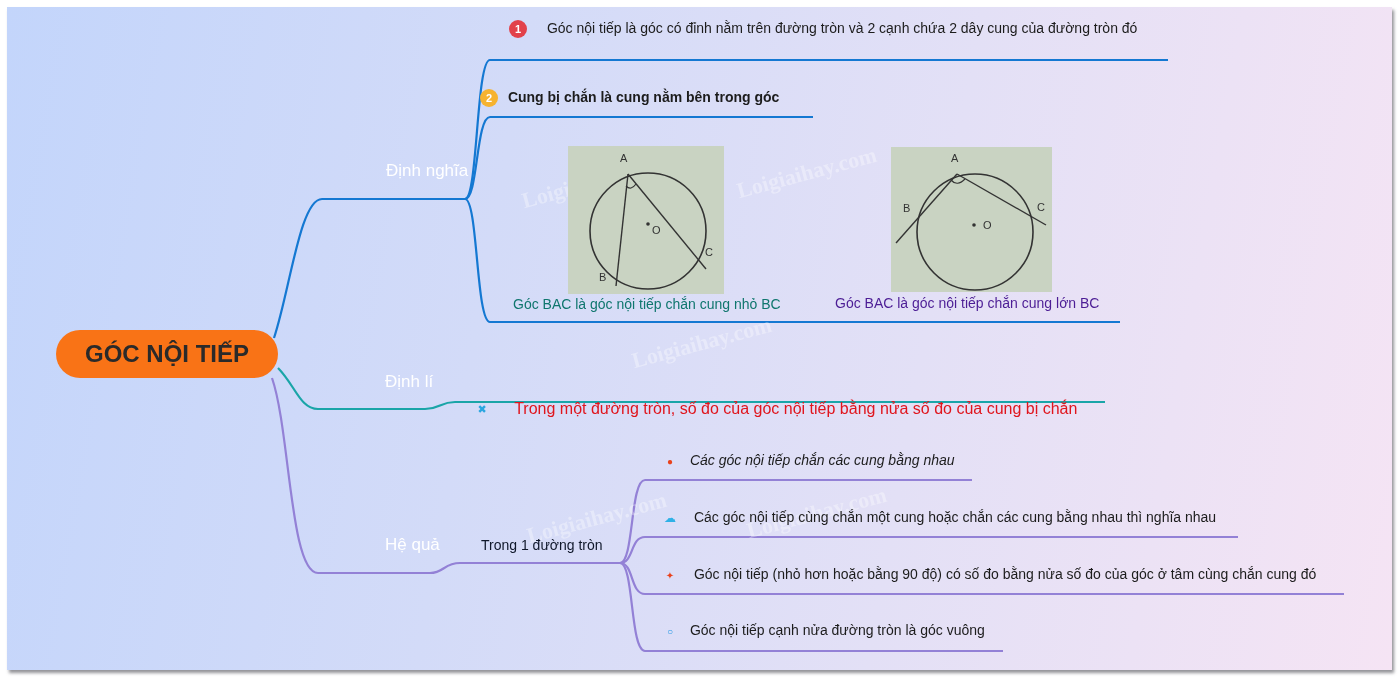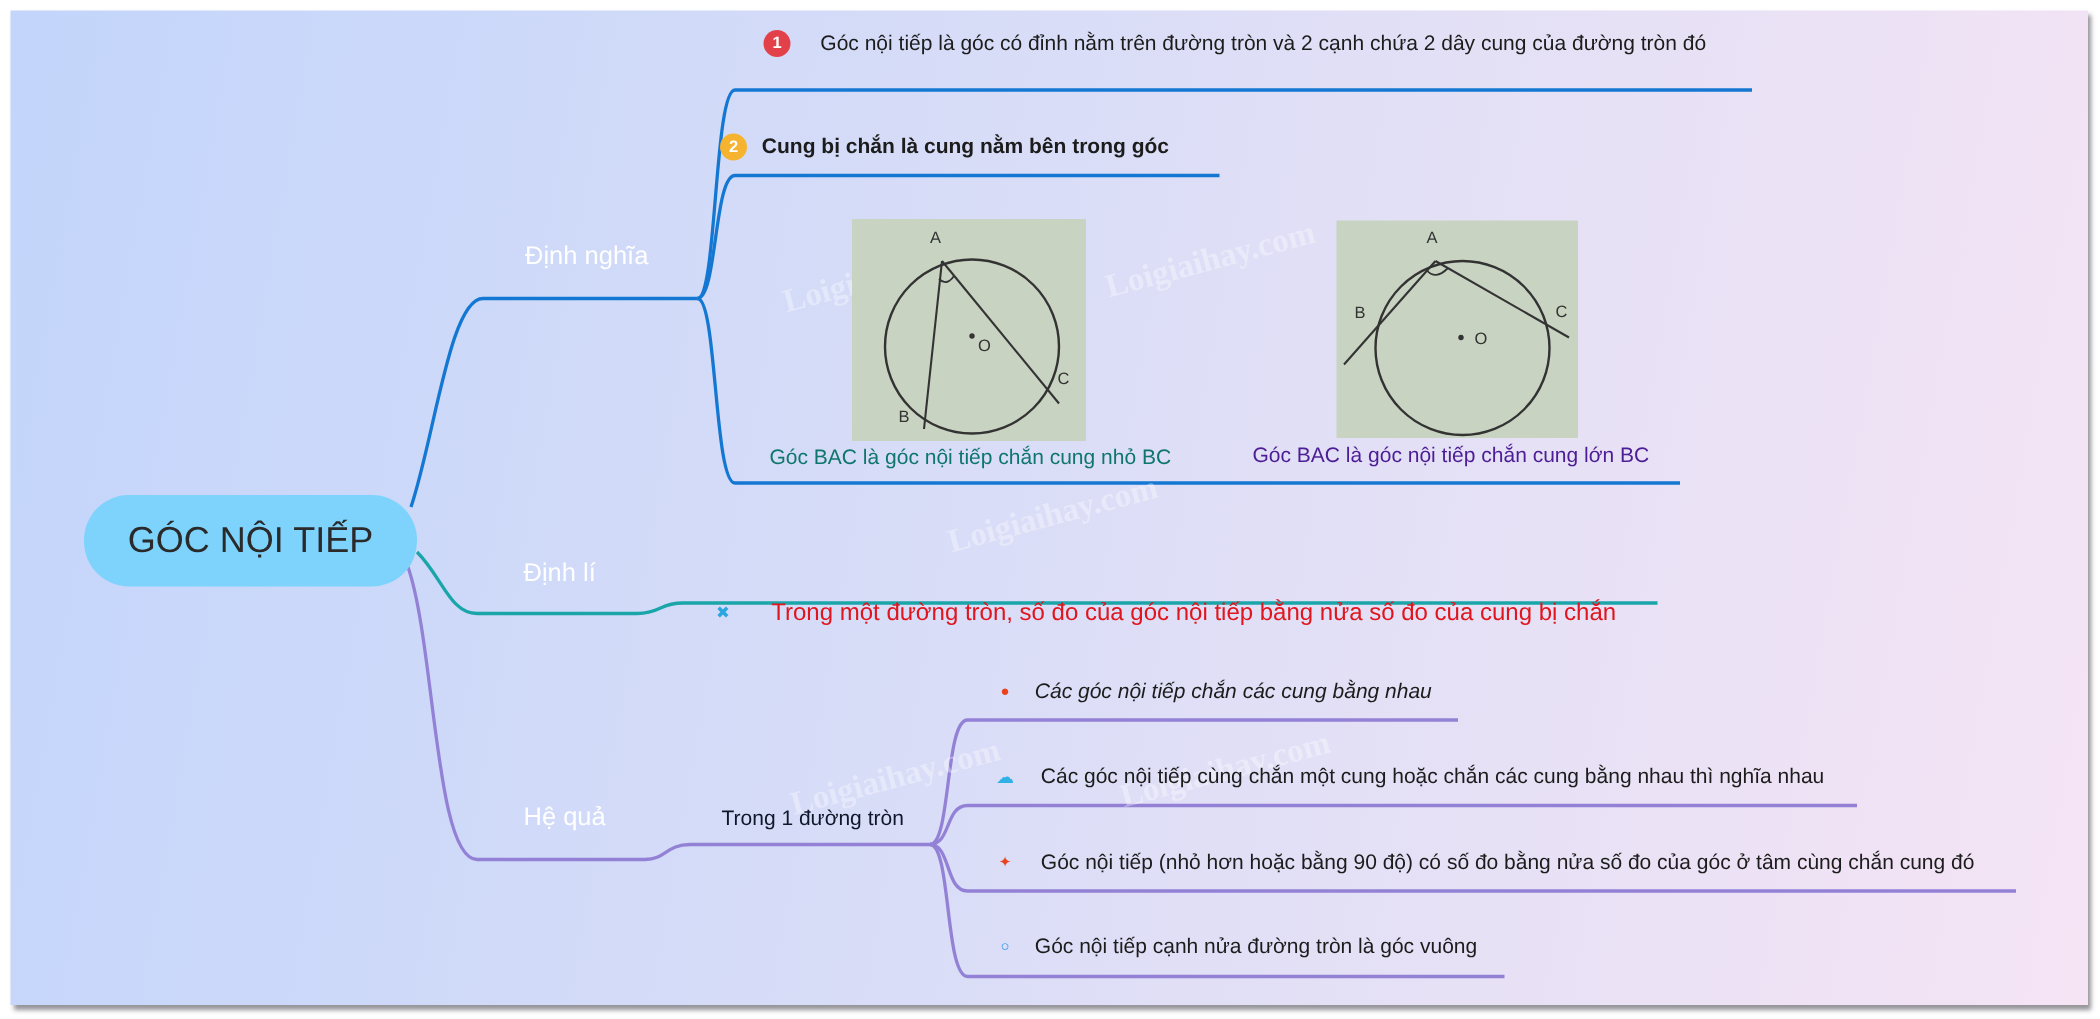--- a/index.html
+++ b/index.html
@@ -3,23 +3,23 @@
 <meta charset="utf-8">
 <style>
   html, body { margin:0; padding:0; }
   body { width:1400px; height:679px; background:#ffffff; position:relative; overflow:hidden;
          font-family:"Liberation Sans", sans-serif; }
   .frame { position:absolute; left:7px; top:7px; width:1385px; height:663px;
            background: linear-gradient(100deg, #c3d5fb 0%, #d3dbf8 35%, #e3e0f6 65%, #f5e4f4 100%);
            box-shadow: 2px 3px 3px rgba(60,60,70,0.55); }
   svg.lines { position:absolute; left:0; top:0; }
   .abs { position:absolute; white-space:nowrap; }
-  .root { left:56px; top:330px; width:222px; height:61px; border-radius:30px; background:#7dd3fc;
-          display:flex; align-items:center; justify-content:center; font-weight:normal; font-size:24px; color:#2a2a2a; }
-  .branch { color:#ffffff; font-size:17px; }
+  .root { left:56px; top:330px; width:222px; height:48px; border-radius:30px; background:#f97316;
+          display:flex; align-items:center; justify-content:center; font-weight:bold; font-size:24px; color:#2a2a2a; }
+  .branch { color:#ffffff; font-size:17px;margin-left:36px; }
   .leaf { font-size:14px; color:#1c1c1c; }
   .badge { display:inline-flex; width:18px; height:18px; border-radius:50%; color:#fff; font-size:11px;
            font-weight:bold; align-items:center; justify-content:center; vertical-align:middle; margin-right:8px; }
   .badge.b1 { background:#e2414a; }
   .badge.b2 { background:#f6b330; }
   .fig { position:absolute; background:#c9d3c2; }
   .fig svg { width:100%; height:100%; }
   .caption { font-size:14px; }
   .icon { display:inline-block; width:12px; text-align:center; font-size:10px; margin-right:10px; vertical-align:middle; }
   .wm { position:absolute; font-family:"Liberation Serif", serif; font-weight:bold; font-size:22px;

